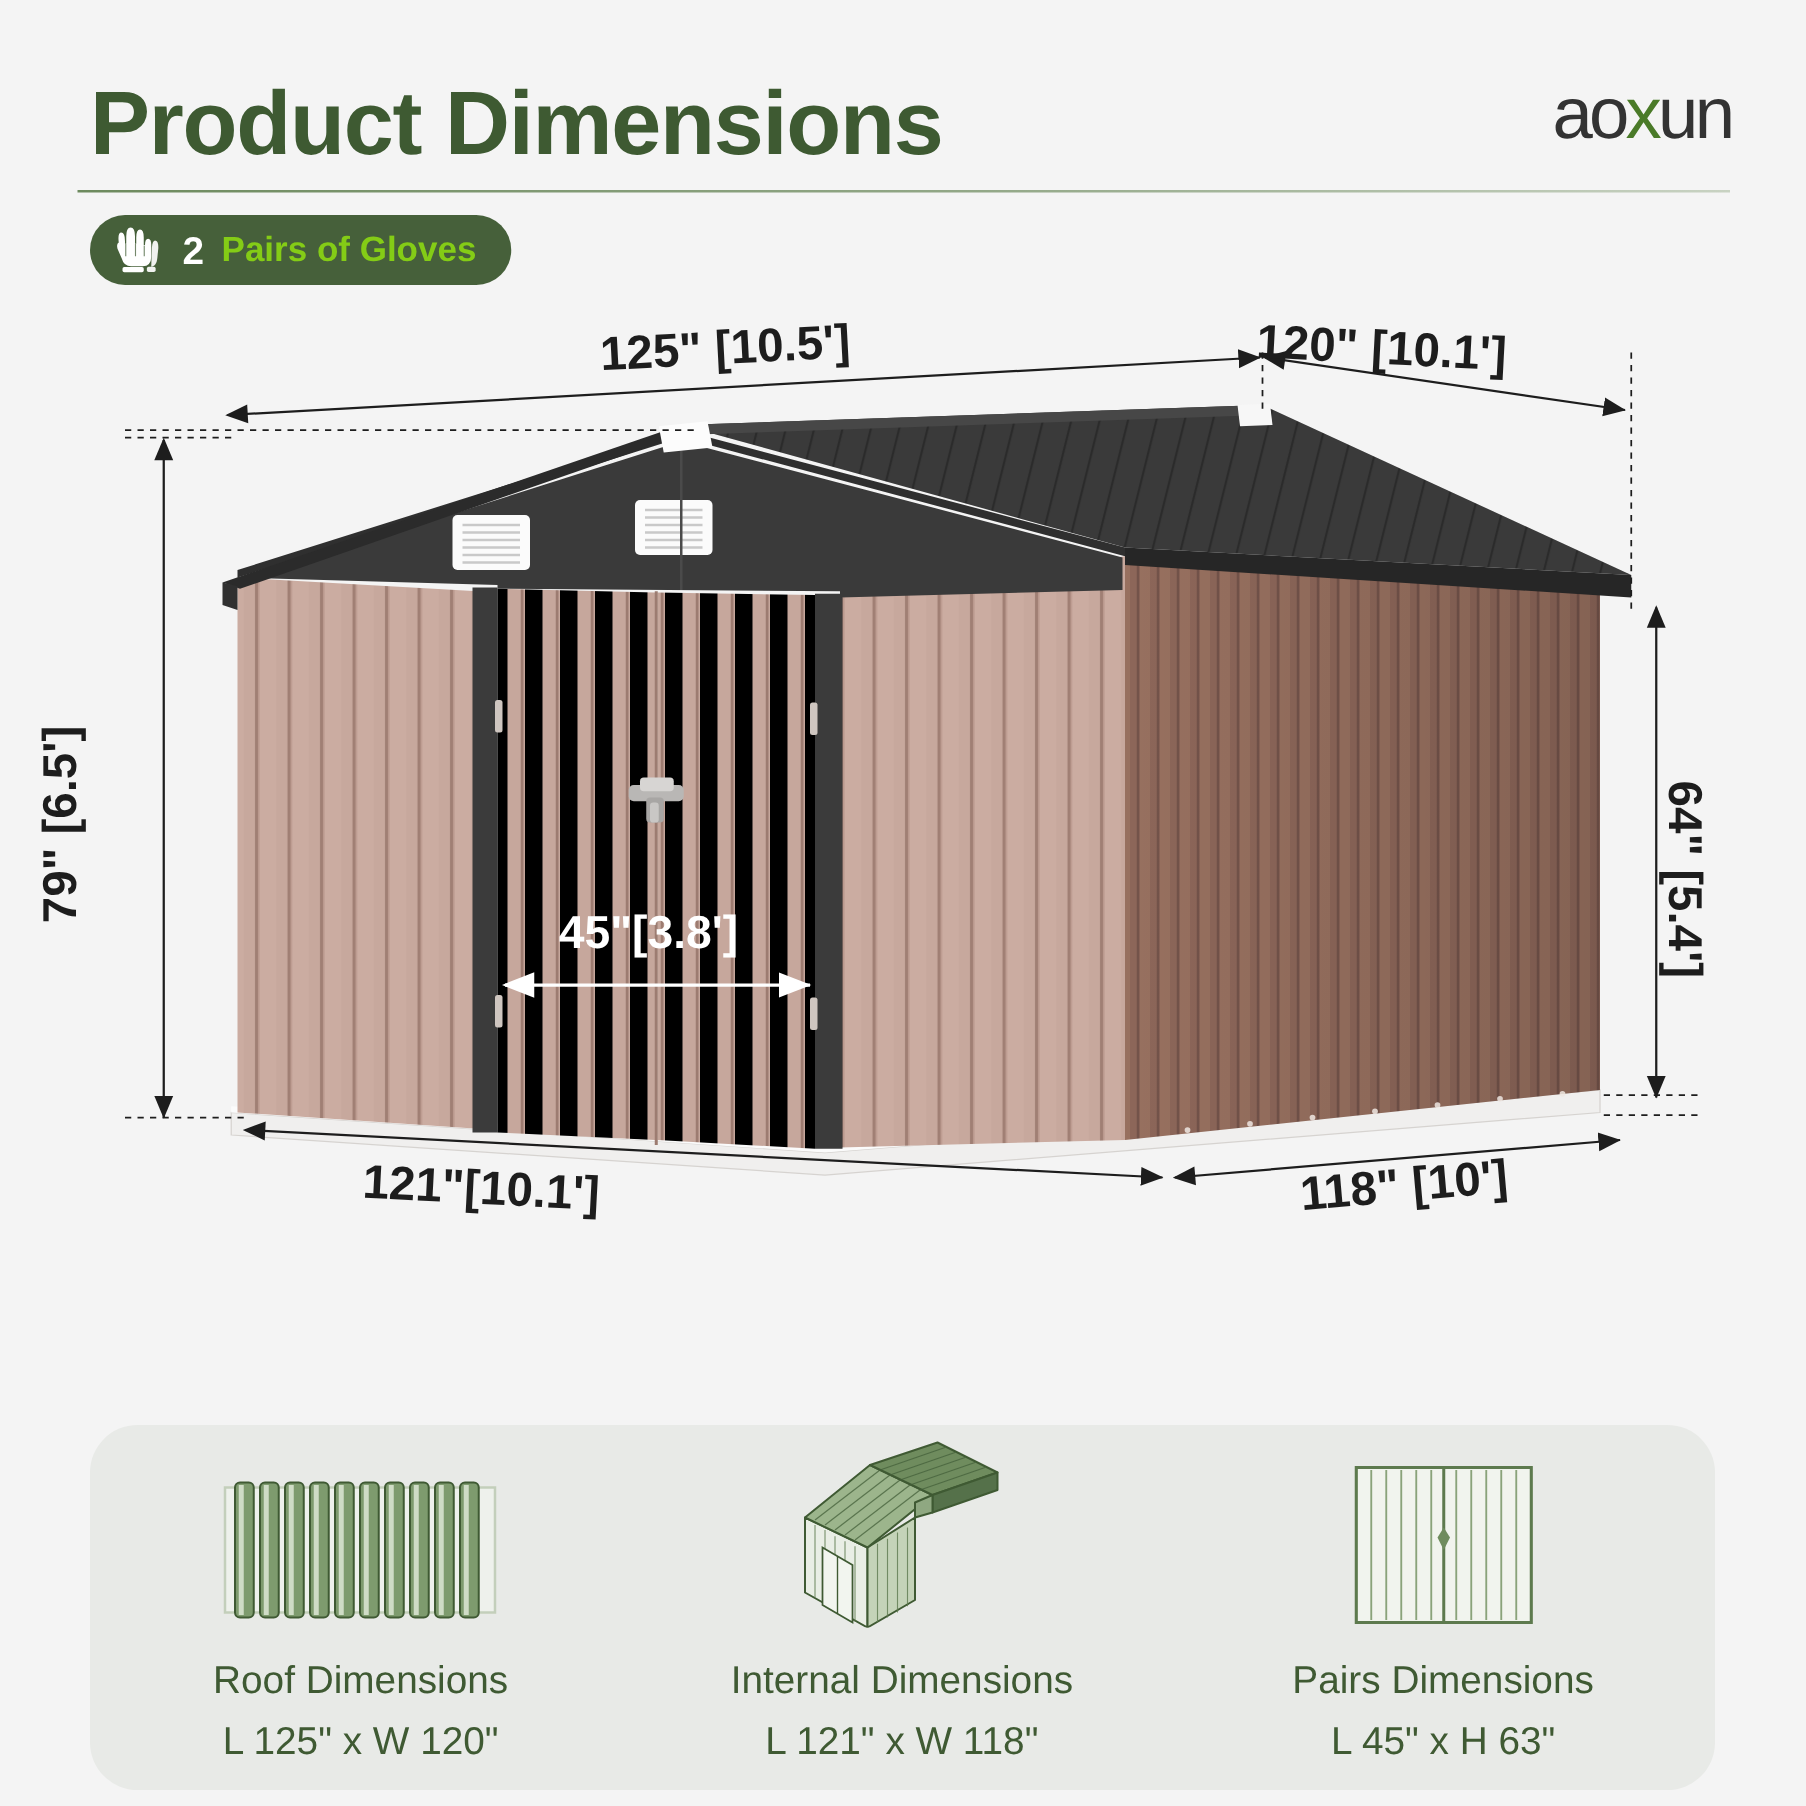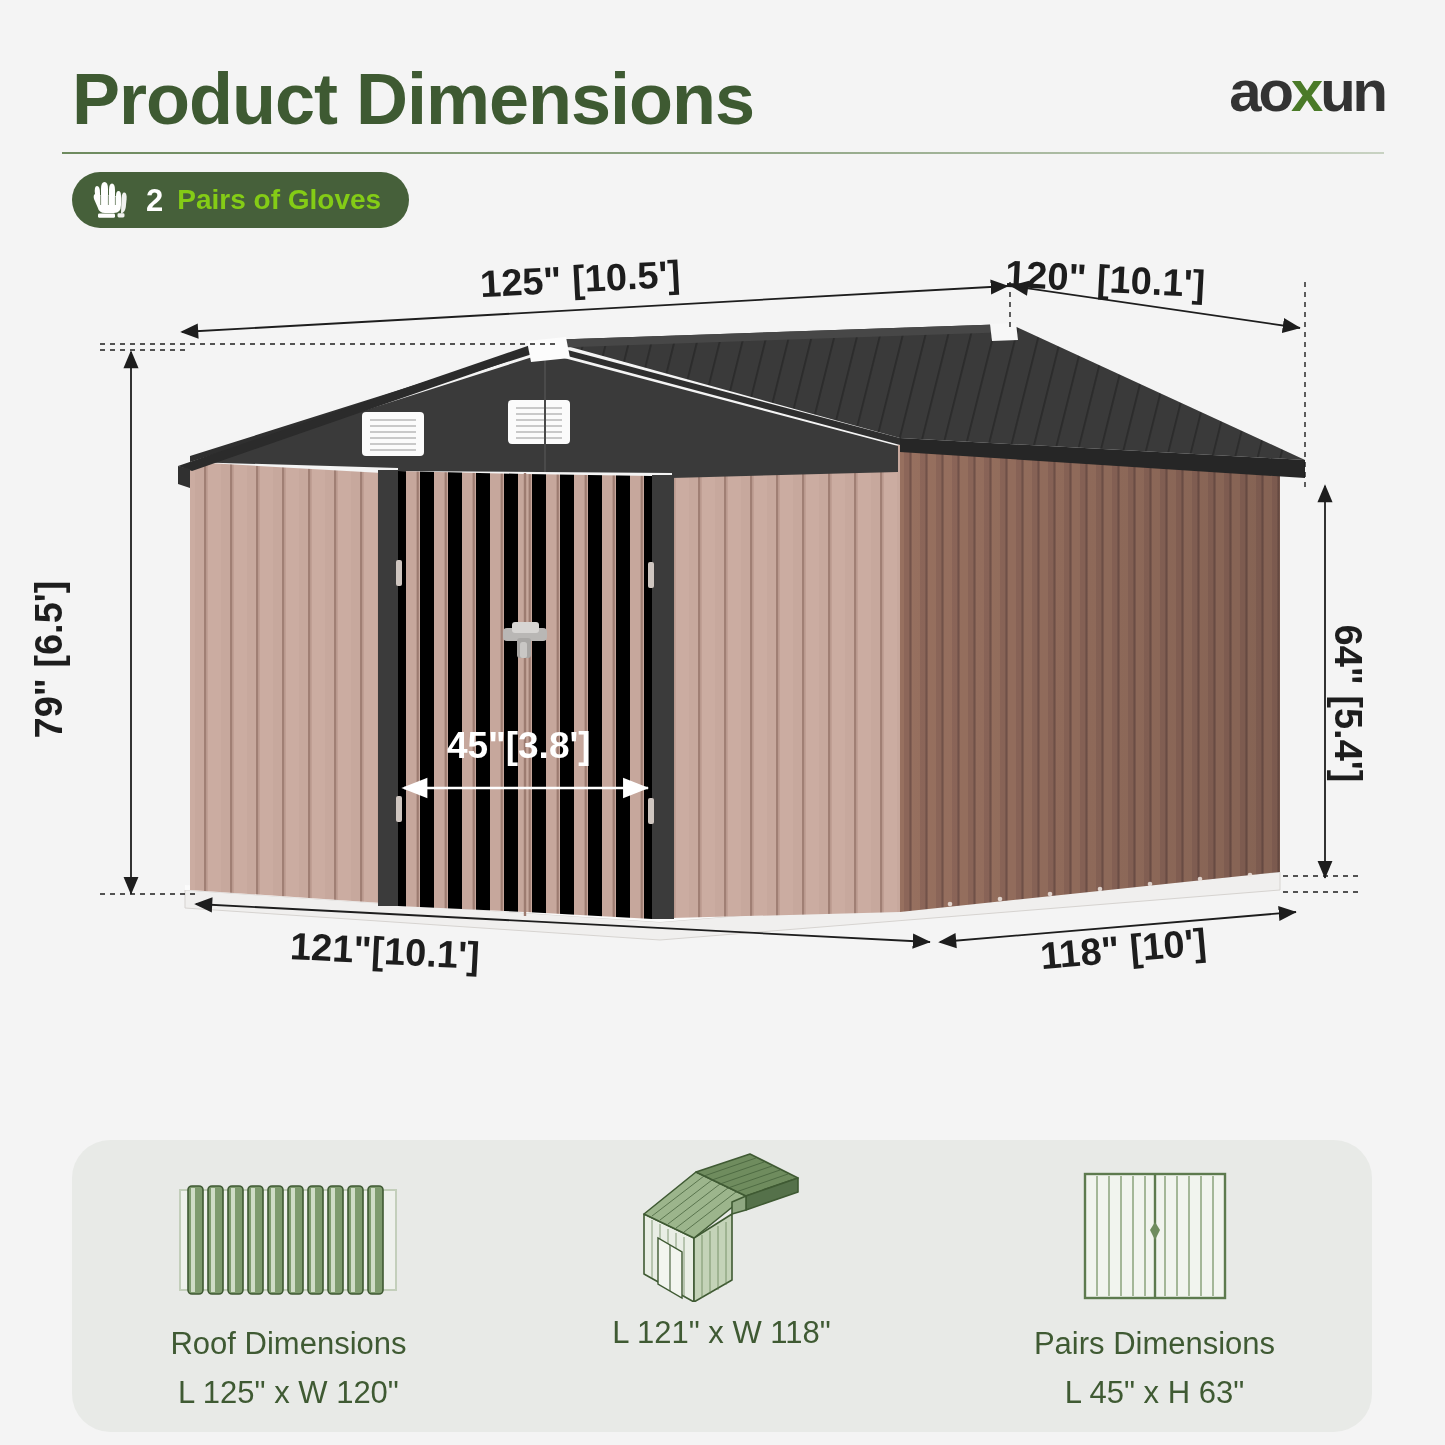--- a/index.html
+++ b/index.html
@@ -13,21 +13,21 @@
 
   
   #header{position:absolute;left:0;top:0;width:1445px;height:150px;}
   #page-title{
     position:absolute;left:62px;top:58px;
     font-size:72px;font-weight:bold;letter-spacing:-1px;
     color:#3e5a32;white-space:nowrap;margin-left:10px;
   }
   #brand-logo{
     position:absolute;right:60px;top:62px;
-    font-size:58px;font-weight:bold;letter-spacing:-3px;
+    font-size:58px;font-weight:normal;letter-spacing:-3px;
     color:#333333;white-space:nowrap;line-height:1;
   }
   #brand-logo .g{color:#4a7a28;}
   #header-rule{
     position:absolute;left:62px;top:152px;width:1322px;height:2px;
     background:linear-gradient(to right,#6d8a5e 0%,#93a888 55%,#c8d2c2 100%);
   }
 
   
   #gloves-badge{
@@ -363,20 +363,21 @@
             <path d="M80,83 L80,146"></path>
               <path d="M88,79 L88,142"></path>
             <path d="M96,74 L96,138"></path>
               <path d="M104,70 L104,133"></path>
           </g>
 
           <path d="M36,86 L36,132 L60,146 L60,100 Z" fill="#f2f5ef" stroke="#3f5a33" stroke-width="1.4"></path>
           <line x1="48" y1="93" x2="48" y2="139" stroke="#3f5a33" stroke-width="1.1"></line>
         </svg>
       </div>
+      <div class="spec-title">Internal Dimensions</div>
       <div class="spec-value">L 121" x W 118"</div>
     </div>
 
     <div class="spec-col" style="left:866px;">
       <div class="spec-icon">
         <svg width="148" height="132" viewBox="0 0 148 132">
           <rect x="4" y="4" width="140" height="124" fill="#f1f4ee" stroke="#8aa37b" stroke-width="2"></rect>
           <g stroke="#8aa37b" stroke-width="1.5" fill="none">
             <line x1="16" y1="6" x2="16" y2="126"></line>
             <line x1="28" y1="6" x2="28" y2="126"></line>

